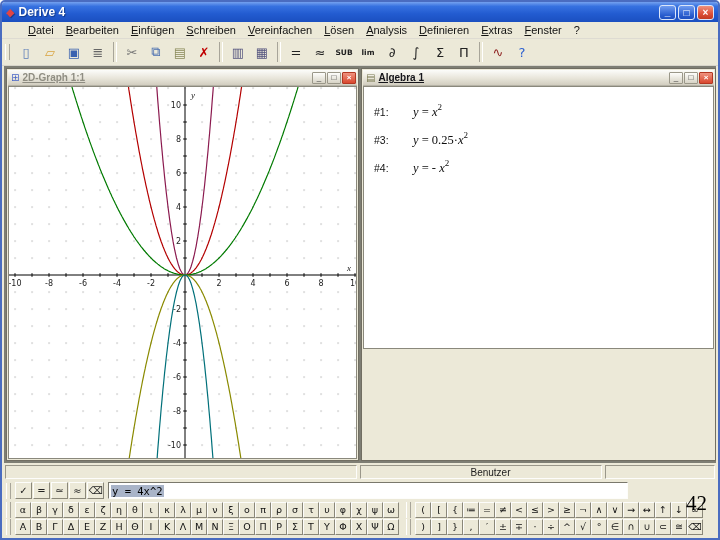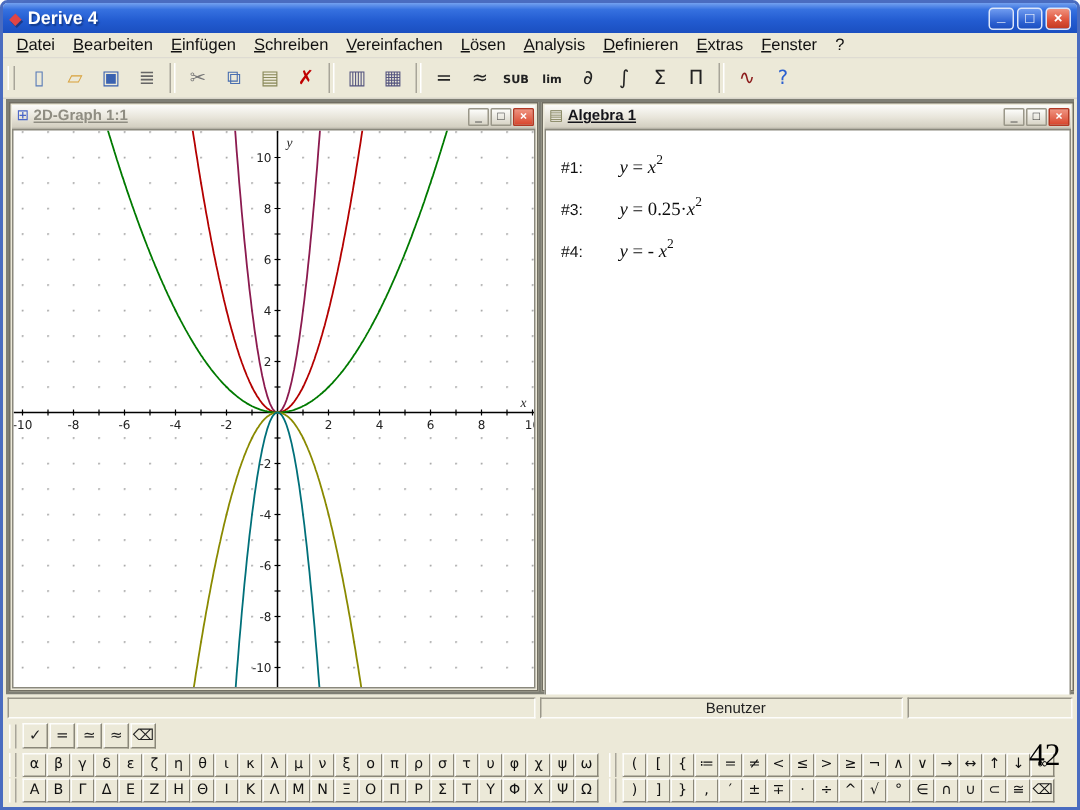--- a/index.html
+++ b/index.html
@@ -18,21 +18,21 @@
   .title-text{color:#fff;font-size:12px;font-weight:bold;text-shadow:1px 1px 1px #123a8c;}
   .win-btns{margin-left:auto;display:flex;gap:2px;}
   .wbtn{width:17px;height:15px;border-radius:3px;border:1px solid #dce6fa;color:#fff;font-size:10px;
         line-height:13px;text-align:center;font-weight:bold;box-sizing:border-box;}
   .wbtn-min,.wbtn-max{background:linear-gradient(180deg,#6f9bf0,#2a5ecf 70%,#1d4fc0);}
   .wbtn-min{line-height:8px;}
   .wbtn-close{background:linear-gradient(180deg,#f0927e,#dd5038 60%,#c23a22);}
 
   
   .menubar{position:absolute;top:20px;left:0;width:100%;height:17px;background:#ece9d8;display:flex;
-           align-items:center;padding-left:3px;box-sizing:border-box;font-size:11px;border-bottom:1px solid #dedbd2;}
+           align-items:center;padding-left:20px;box-sizing:border-box;font-size:11px;border-bottom:1px solid #dedbd2;}
   .menu-item{padding:1px 6px;color:#111;}
   .toolbar{position:absolute;top:37px;left:0;width:100%;height:27px;background:#ece9d8;display:flex;
            align-items:center;padding-left:2px;box-sizing:border-box;border-bottom:1px solid #d8d5ca;}
   .grip{width:3px;height:16px;border-left:1px solid #fff;border-right:1px solid #a8a599;margin:0 4px 0 1px;}
   .tb-btn{width:24px;height:23px;display:flex;align-items:center;justify-content:center;}
   .tb-glyph{font-size:13px;font-family:"DejaVu Sans",sans-serif;color:#333;}
   .tb-glyph.small{font-size:7.5px;font-weight:bold;}
   .tb-sep{width:2px;height:20px;border-left:1px solid #a8a599;border-right:1px solid #fff;margin:0 3px;}
 
   
@@ -46,21 +46,21 @@
   .child-title{font-size:10px;font-weight:bold;text-decoration:underline;}
   .title-dim{color:#8f8d82;}
   .title-active{color:#14141a;}
   .child-btns{margin-left:auto;display:flex;gap:1px;}
   .cbtn{width:14px;height:12px;background:linear-gradient(180deg,#fdfdfb,#d8d4c6);border:1px solid #9a9789;
         font-size:8px;line-height:10px;text-align:center;color:#333;box-sizing:border-box;border-radius:1px;}
   .cbtn-min{line-height:6px;}
   .cbtn-close{background:linear-gradient(180deg,#ef9380,#d9472e);border-color:#b23722;color:#fff;font-weight:bold;}
   .child-content{position:relative;background:#fff;border:1px solid #8a887c;overflow:hidden;box-sizing:border-box;}
   .graph-content{height:373px;}
-  .alg-content{height:393px;font-family:"Liberation Serif","DejaVu Serif",serif;}
+  .alg-content{height:263px;font-family:"Liberation Serif","DejaVu Serif",serif;}
 
   
   .alg-row{padding-left:10px;margin-top:11px;height:17px;white-space:nowrap;}
   .alg-row:first-child{margin-top:15px;}
   .alg-label{display:inline-block;width:36px;font-family:"Liberation Sans",sans-serif;font-size:10.5px;color:#111;}
   .alg-expr{font-size:12.5px;color:#0d0d0d;padding:1px 3px;}
   .alg-expr .it{font-style:italic;}
   .alg-expr .sup{font-size:9px;position:relative;top:-6px;}
   .alg-expr.selected{background:#bcc3cf;outline:1px solid #9aa2b2;}
 
@@ -328,20 +328,23 @@
 
   <div class="entryrow">
     <span class="grip"></span>
     <span class="entry-btns">
         <button class="entry-btn">✓</button>
         <button class="entry-btn">=</button>
         <button class="entry-btn">≃</button>
         <button class="entry-btn">≈</button>
         <button class="entry-btn">⌫</button>
       </span>
+    <div class="entry-field">
+      <span class="sel-text">y = 4x^2</span>
+    </div>
   </div>
 
   <div class="symrow symrow-1">
     <span class="grip"></span>
     <span class="symblock">
         <button class="sym-btn">α</button>
         <button class="sym-btn">β</button>
         <button class="sym-btn">γ</button>
         <button class="sym-btn">δ</button>
         <button class="sym-btn">ε</button>

